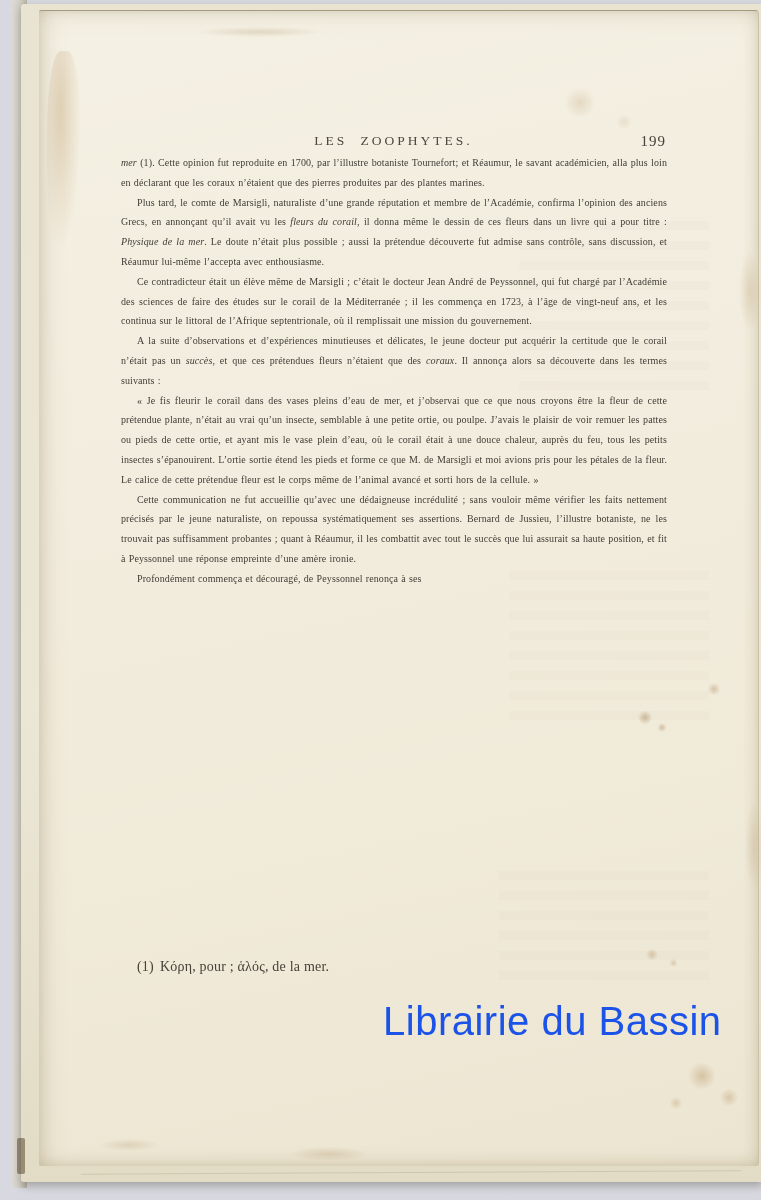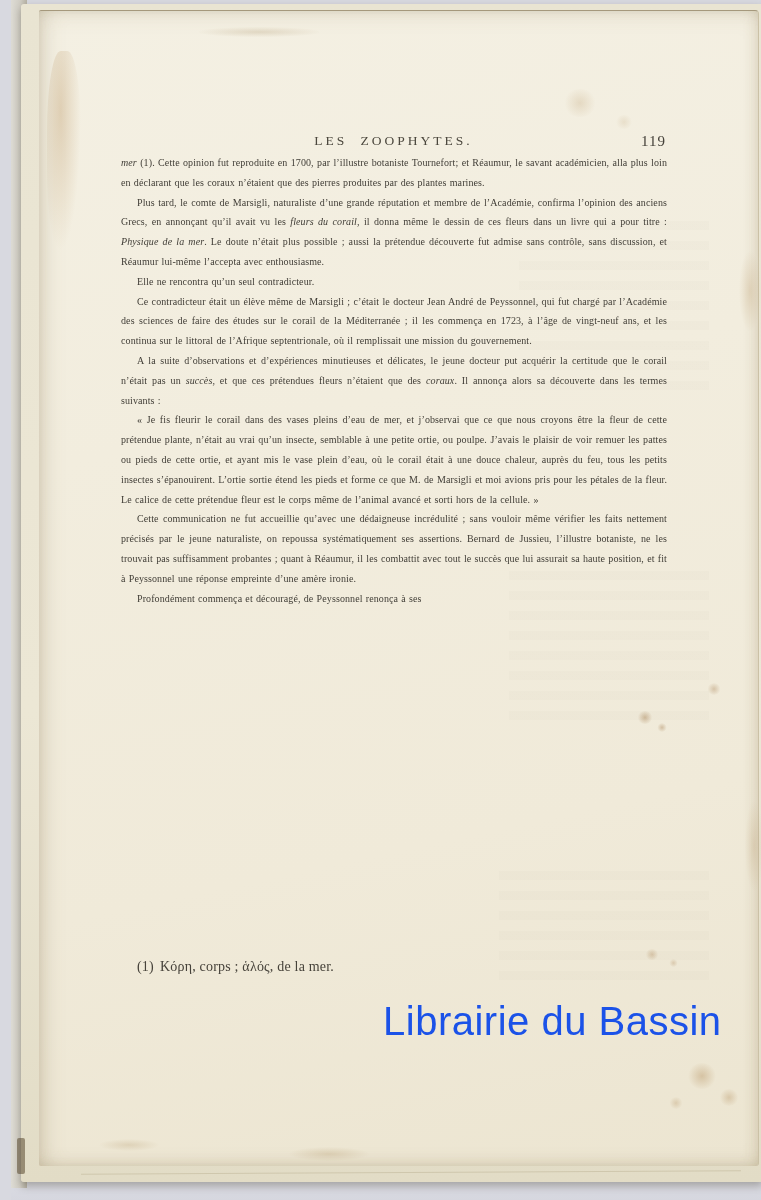--- a/index.html
+++ b/index.html
@@ -141,36 +141,35 @@
     <div class="under-line-1"></div>
     <div class="under-line-2"></div>
     <div class="under-line-3"></div>
   </div>
   <div class="left-dark-mark"></div>
 
   <div class="page">
 
     <div class="header">
       <span class="running-title">LES ZOOPHYTES.</span>
-      <span class="page-number">119</span>
+      <span class="page-number">199</span>
     </div>
 
     <div class="page-text">
       <p class="no-indent"><span class="it">mer</span><span> (1). Cette opinion fut reproduite en 1700, par l’illustre botaniste Tournefort; et Réaumur, le savant académicien, alla plus loin en déclarant que les coraux n’étaient que des pierres produites par des plantes marines.</span></p>
       <p><span>Plus tard, le comte de Marsigli, naturaliste d’une grande réputation et membre de l’Académie, confirma l’opinion des anciens Grecs, en annonçant qu’il avait vu les </span><span class="it">fleurs du corail</span><span>, il donna même le dessin de ces fleurs dans un livre qui a pour titre : </span><span class="it">Physique de la mer</span><span>. Le doute n’était plus possible ; aussi la prétendue découverte fut admise sans contrôle, sans discussion, et Réaumur lui-même l’accepta avec enthousiasme.</span></p>
-      <p><span>Elle ne rencontra qu’un seul contradicteur.</span></p>
       <p><span>Ce contradicteur était un élève même de Marsigli ; c’était le docteur Jean André de Peyssonnel, qui fut chargé par l’Académie des sciences de faire des études sur le corail de la Méditerranée ; il les commença en 1723, à l’âge de vingt-neuf ans, et les continua sur le littoral de l’Afrique septentrionale, où il remplissait une mission du gouvernement.</span></p>
       <p><span>A la suite d’observations et d’expériences minutieuses et délicates, le jeune docteur put acquérir la certitude que le corail n’était pas un </span><span class="it">succès</span><span>, et que ces prétendues fleurs n’étaient que des </span><span class="it">coraux</span><span>. Il annonça alors sa découverte dans les termes suivants :</span></p>
       <p><span>« Je fis fleurir le corail dans des vases pleins d’eau de mer, et j’observai que ce que nous croyons être la fleur de cette prétendue plante, n’était au vrai qu’un insecte, semblable à une petite ortie, ou poulpe. J’avais le plaisir de voir remuer les pattes ou pieds de cette ortie, et ayant mis le vase plein d’eau, où le corail était à une douce chaleur, auprès du feu, tous les petits insectes s’épanouirent. L’ortie sortie étend les pieds et forme ce que M. de Marsigli et moi avions pris pour les pétales de la fleur. Le calice de cette prétendue fleur est le corps même de l’animal avancé et sorti hors de la cellule. »</span></p>
       <p><span>Cette communication ne fut accueillie qu’avec une dédaigneuse incrédulité ; sans vouloir même vérifier les faits nettement précisés par le jeune naturaliste, on repoussa systématiquement ses assertions. Bernard de Jussieu, l’illustre botaniste, ne les trouvait pas suffisamment probantes ; quant à Réaumur, il les combattit avec tout le succès que lui assurait sa haute position, et fit à Peyssonnel une réponse empreinte d’une amère ironie.</span></p>
       <p><span>Profondément commença et découragé, de Peyssonnel renonça à ses</span></p>
     </div>
 
     <div class="footnote">
-      <span class="marker">(1)</span><span>Κόρη, corps ; ἁλός, de la mer.</span>
+      <span class="marker">(1)</span><span>Κόρη, pour ; ἁλός, de la mer.</span>
     </div>
 
     <div class="watermark" style="color: rgb(27, 82, 232);">Librairie du Bassin</div>
 
     <div class="stain s1"></div>
     <div class="stain s2"></div>
     <div class="stain s3"></div>
     <div class="stain s4"></div>
     <div class="stain s5"></div>
     <div class="stain s6"></div>

